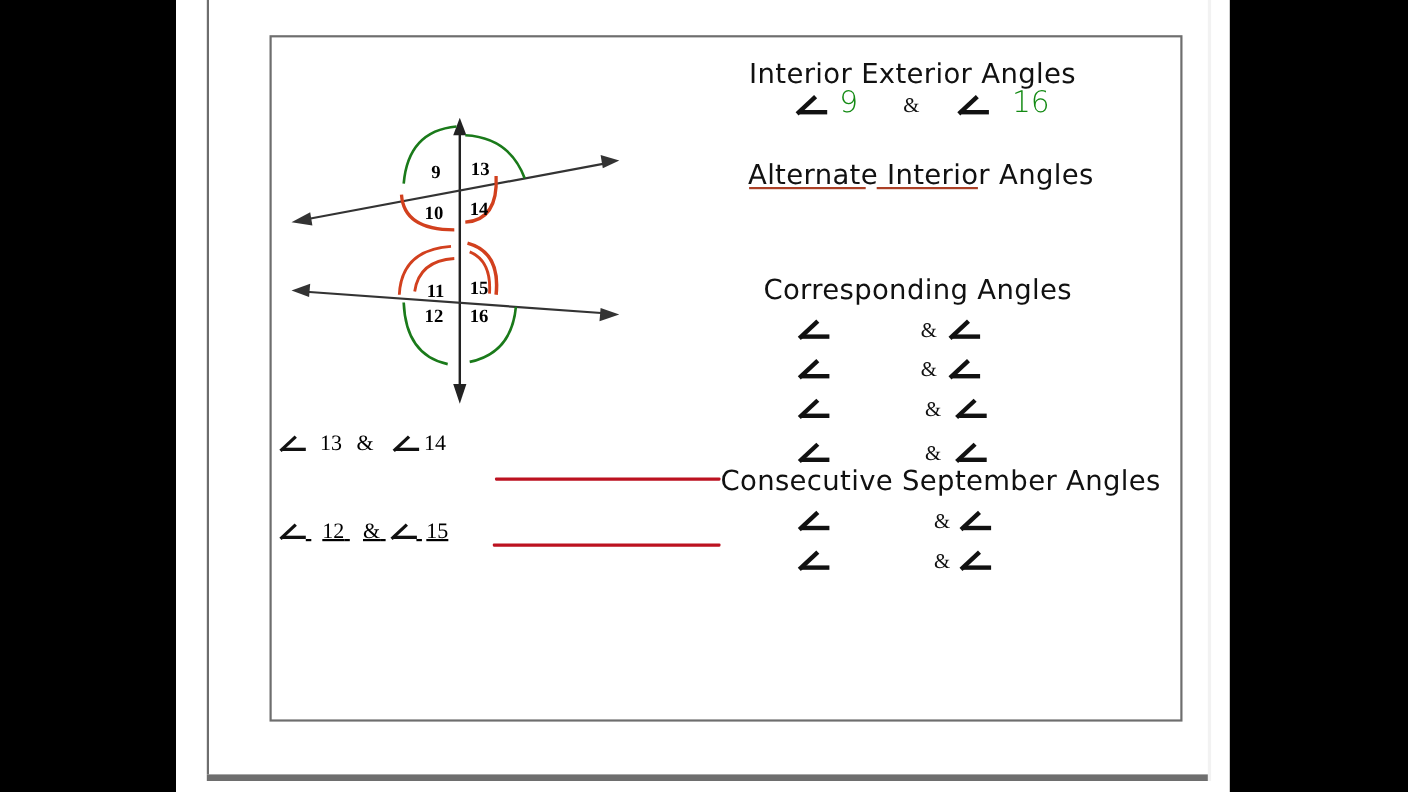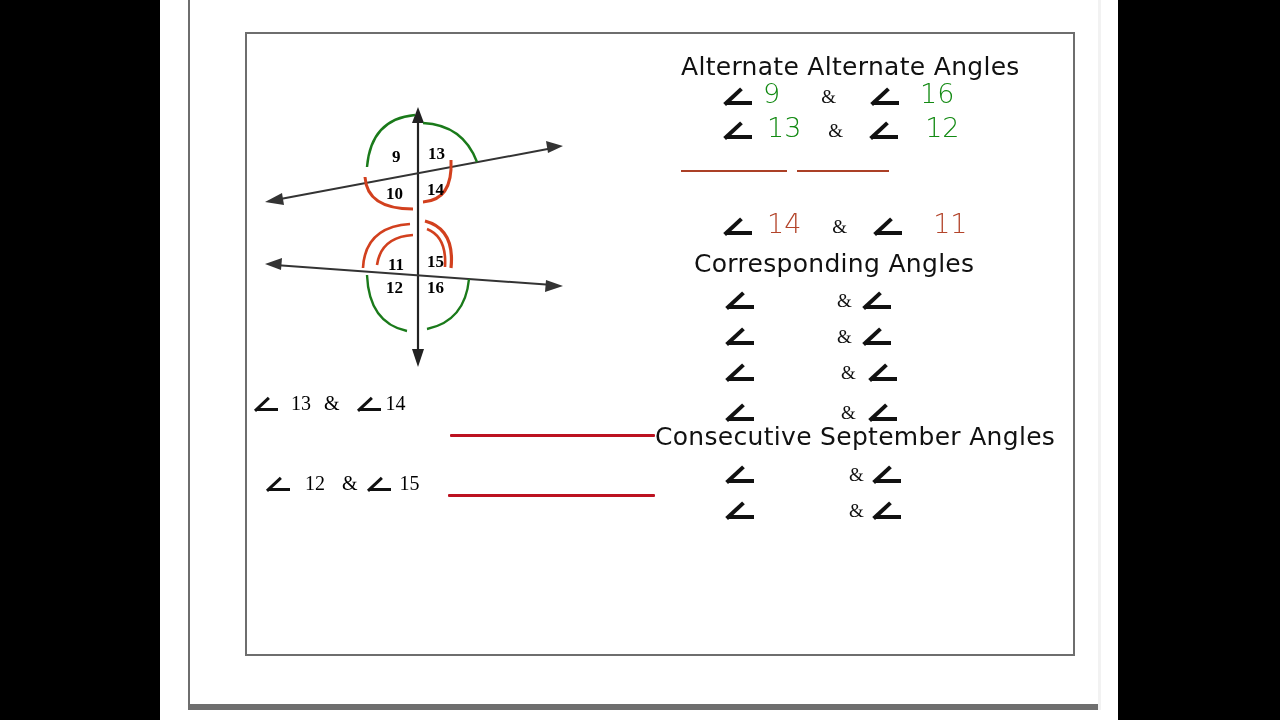--- a/index.html
+++ b/index.html
@@ -217,58 +217,45 @@
 
   <div class="qrow" style="left:256px; top:392px;">
     <span class="angle-glyph"></span>
     <span style="margin-left:8px;">13</span>
     <span style="margin-left:8px;">&amp;</span>
     <span class="angle-glyph" style="margin-left:14px;"></span>
     <span>14</span>
   </div>
   <div class="answer-line" style="left:450px; top:434px; width:205px;"></div>
 
-  <div class="qrow" style="left:268px; top:472px;">
+  <div class="qrow" style="left:256px; top:472px;text-decoration:underline;">
     <span class="angle-glyph"></span>
     <span style="margin-left:10px;">12</span>
     <span style="margin-left:12px;">&amp;</span>
     <span class="angle-glyph" style="margin-left:6px;"></span>
     <span style="margin-left:4px;">15</span>
   </div>
   <div class="answer-line" style="left:448px; top:494px; width:207px;"></div>
 
-  <div class="hand-head" style="left:681px; top:52px;">Alternate Alternate Angles</div>
+  <div class="hand-head" style="left:681px; top:52px;">Interior Exterior Angles</div>
 
   <div class="pairrow" style="left:726px; top:78px;">
     <span class="ang-big"></span>
     <span class="hw hw-green" style="margin-left:6px;">9</span>
     <span class="amp" style="margin-left:36px;">&amp;</span>
     <span class="ang-big" style="margin-left:32px;"></span>
     <span class="hw hw-green" style="margin-left:16px;">16</span>
   </div>
 
-  <div class="pairrow" style="left:726px; top:112px;">
-    <span class="ang-big"></span>
-    <span class="hw hw-green" style="margin-left:10px;">13</span>
-    <span class="amp" style="margin-left:22px;">&amp;</span>
-    <span class="ang-big" style="margin-left:24px;"></span>
-    <span class="hw hw-green" style="margin-left:22px;">12</span>
-  </div>
-
+
+  <div class="hand-head" style="left:680px; top:144px;">Alternate Interior Angles</div>
   <div class="under-red" style="left:681px; top:170px; width:106px;"></div>
   <div class="under-red" style="left:797px; top:170px; width:92px;"></div>
 
 
-  <div class="pairrow" style="left:726px; top:208px;">
-    <span class="ang-big"></span>
-    <span class="hw hw-red" style="margin-left:10px;">14</span>
-    <span class="amp" style="margin-left:26px;">&amp;</span>
-    <span class="ang-big" style="margin-left:24px;"></span>
-    <span class="hw hw-red" style="margin-left:26px;">11</span>
-  </div>
 
   <div class="hand-head" style="left:694px; top:249px;">Corresponding Angles</div>
 
   <div class="pairrow" style="left:728px; top:282px;">
     <span class="ang-big"></span>
     <span class="hw" style="margin-left:6px;"></span>
     <span class="amp" style="margin-left:72px;">&amp;</span>
     <span class="ang-big" style="margin-left:8px;"></span>
     <span class="hw"></span>
   </div>

